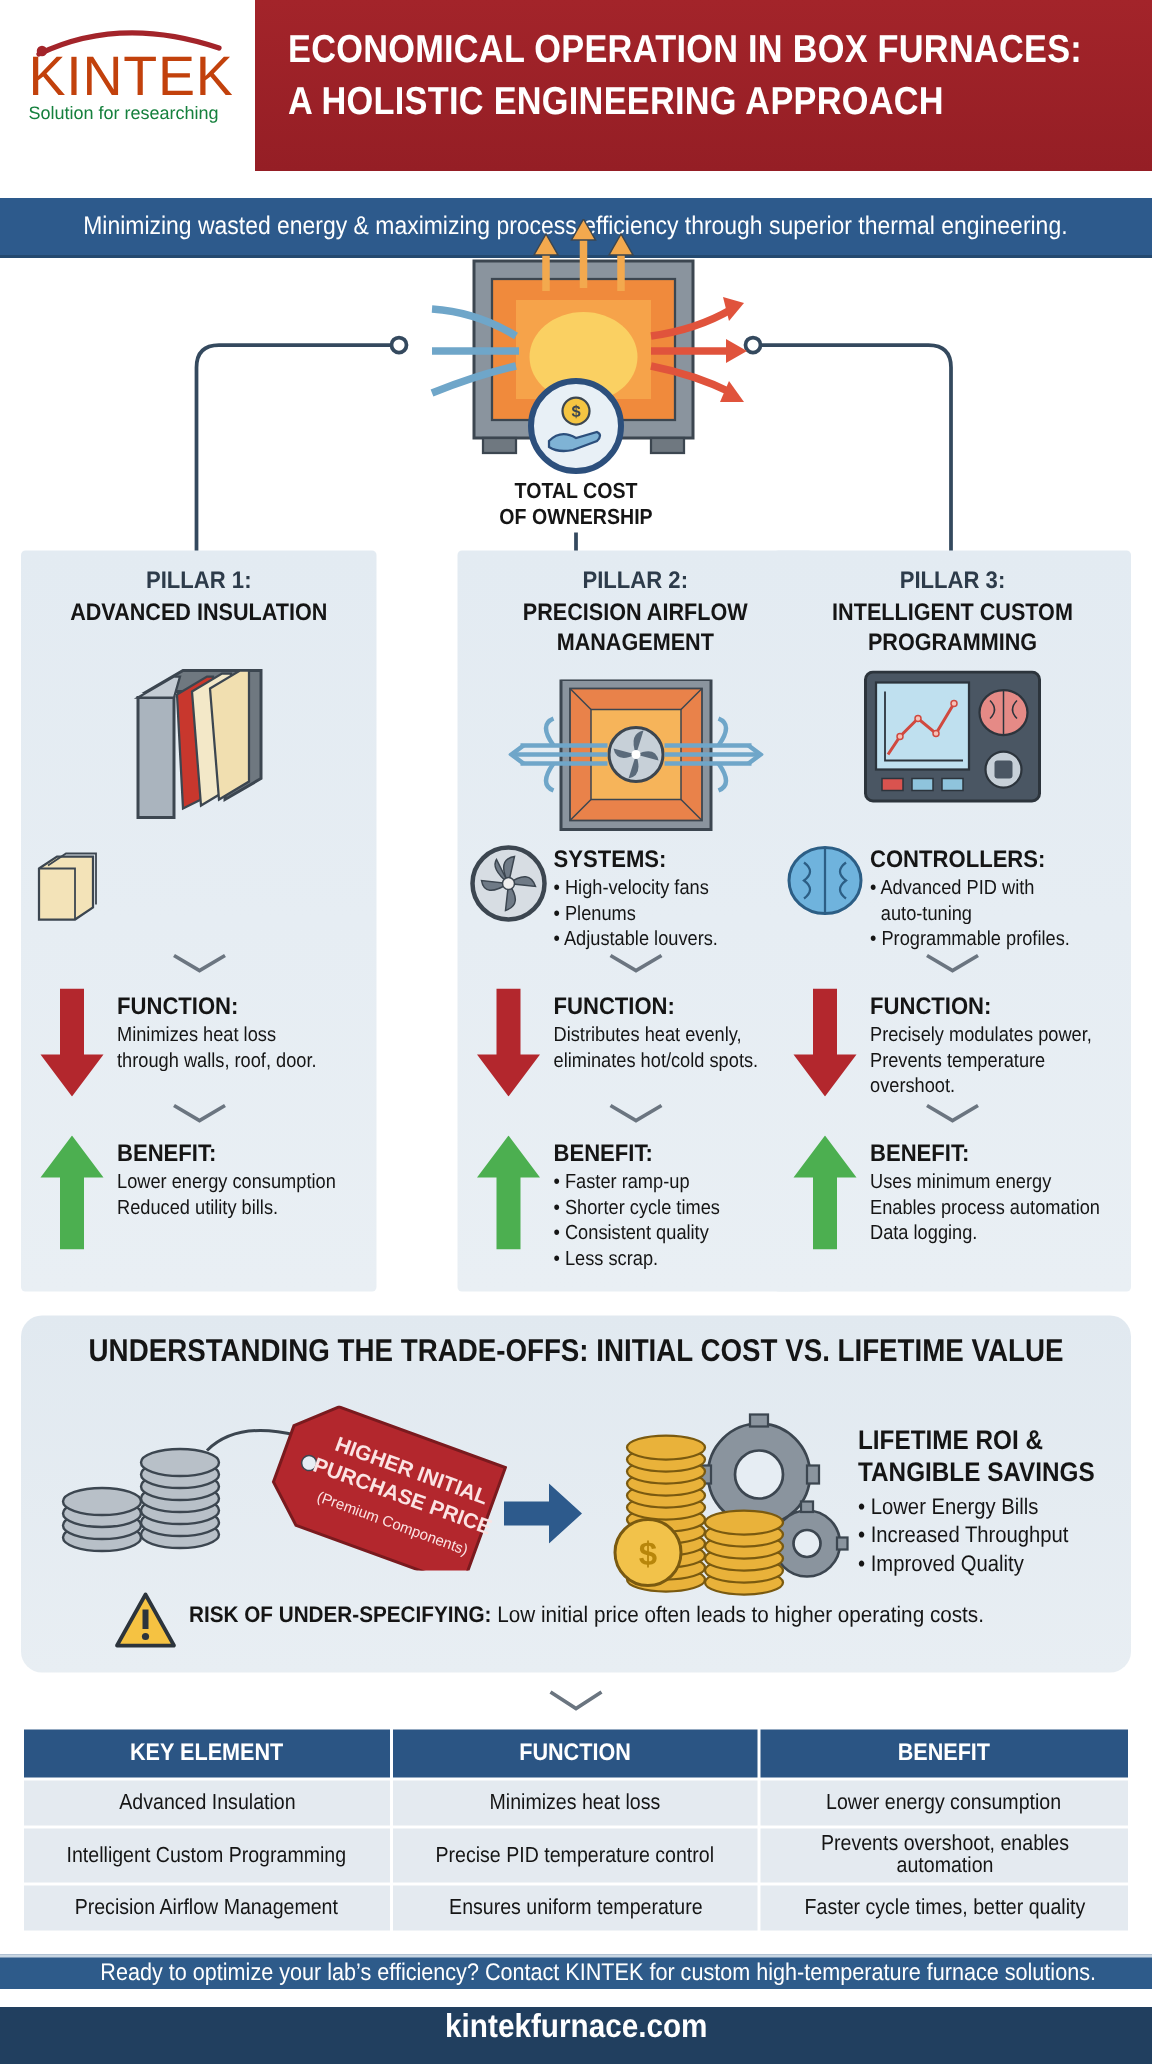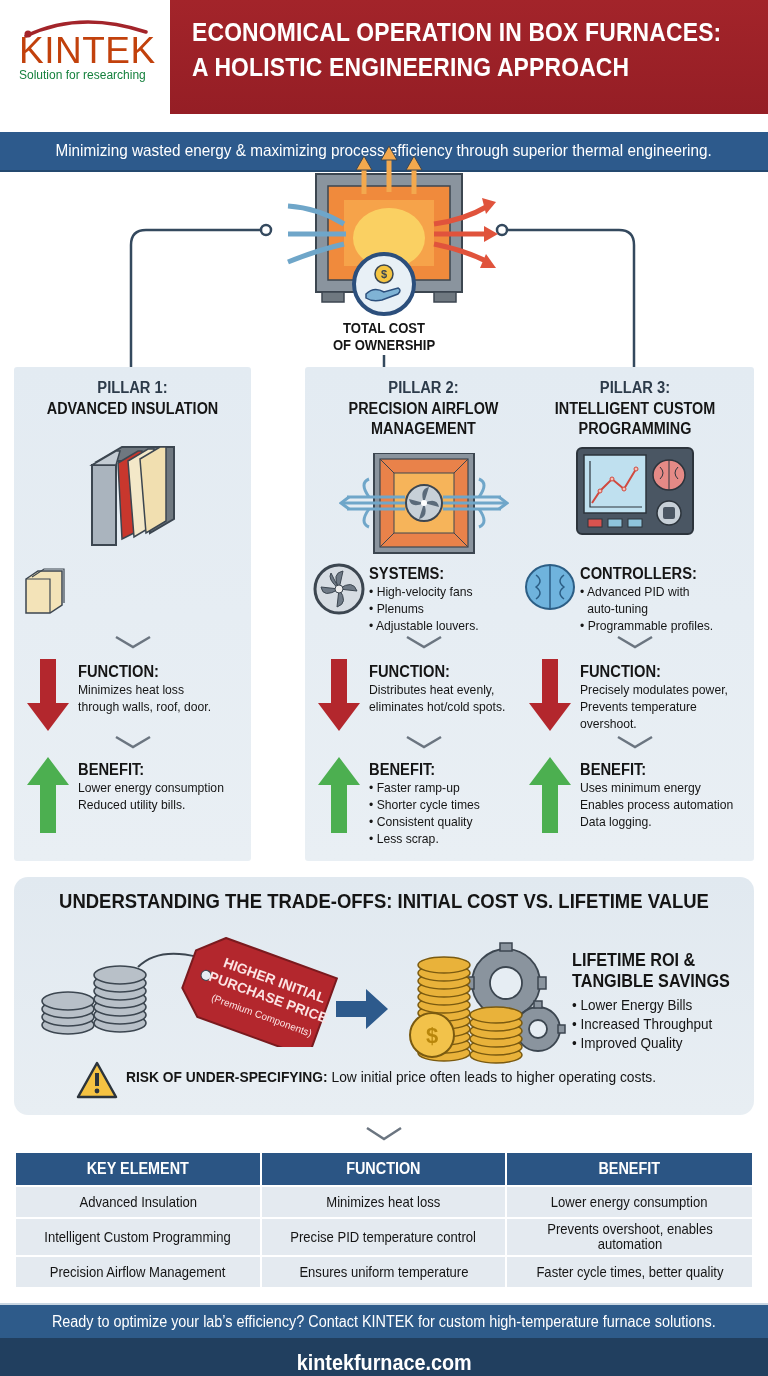--- a/index.html
+++ b/index.html
@@ -46,23 +46,23 @@
   .risk { position: absolute; left: 62px; top: 191px; font-size: 15px; white-space: nowrap; transform: scaleX(0.92); transform-origin: left; }
   .risk b { font-weight: bold; }
 
   
   .tbl { position: absolute; left: 14px; top: 1151px; width: 740px; border-collapse: separate; border-spacing: 2px; }
   .tbl th { background: #2b5584; color: #fff; font-weight: bold; font-size: 16px; height: 32px; text-align: center; }
   .tbl td { background: #e4eaf0; font-size: 14.5px; text-align: center; height: 30px; line-height: 15px; }
   .tbl th span, .tbl td span { display: inline-block; transform: scaleX(0.9); }
 
   
-  .cta { position: absolute; left: 0; top: 1303px; width: 768px; height: 35px; background: #2e5b8a; color: #fff; font-size: 16px; display: flex; align-items: center; justify-content: center; border-top: 2px solid #c9d6e2; }
+  .cta { position: absolute; left: 0; top: 1303px; width: 768px; height: 23px; background: #2e5b8a; color: #fff; font-size: 16px; display: flex; align-items: center; justify-content: flex-end; border-top: 2px solid #c9d6e2; }
   .cta span { transform: scaleX(0.9); white-space: nowrap; }
-  .site { position: absolute; left: 0; top: 1338px; width: 768px; height: 38px; background: #213f5f; color: #fff; font-size: 22px; font-weight: bold; display: flex; align-items: flex-end; justify-content: center; }
+  .site { position: absolute; left: 0; top: 1338px; width: 768px; height: 38px; background: #213f5f; color: #fff; font-size: 22px; font-weight: bold; display: flex; align-items: flex-start; justify-content: center; }
   .site span { transform: scaleX(0.9); }
 </style>
 </head>
 <body>
 
 <div class="header">
   <div class="logo-box">
     <svg class="logo-arc" width="130" height="26" viewBox="0 0 130 26">
       <path d="M6 22 Q60 -4 126 18" fill="none" stroke="#a3242a" stroke-width="3.5" stroke-linecap="round"></path>
       <circle cx="8" cy="20" r="3.5" fill="#a3242a"></circle>

